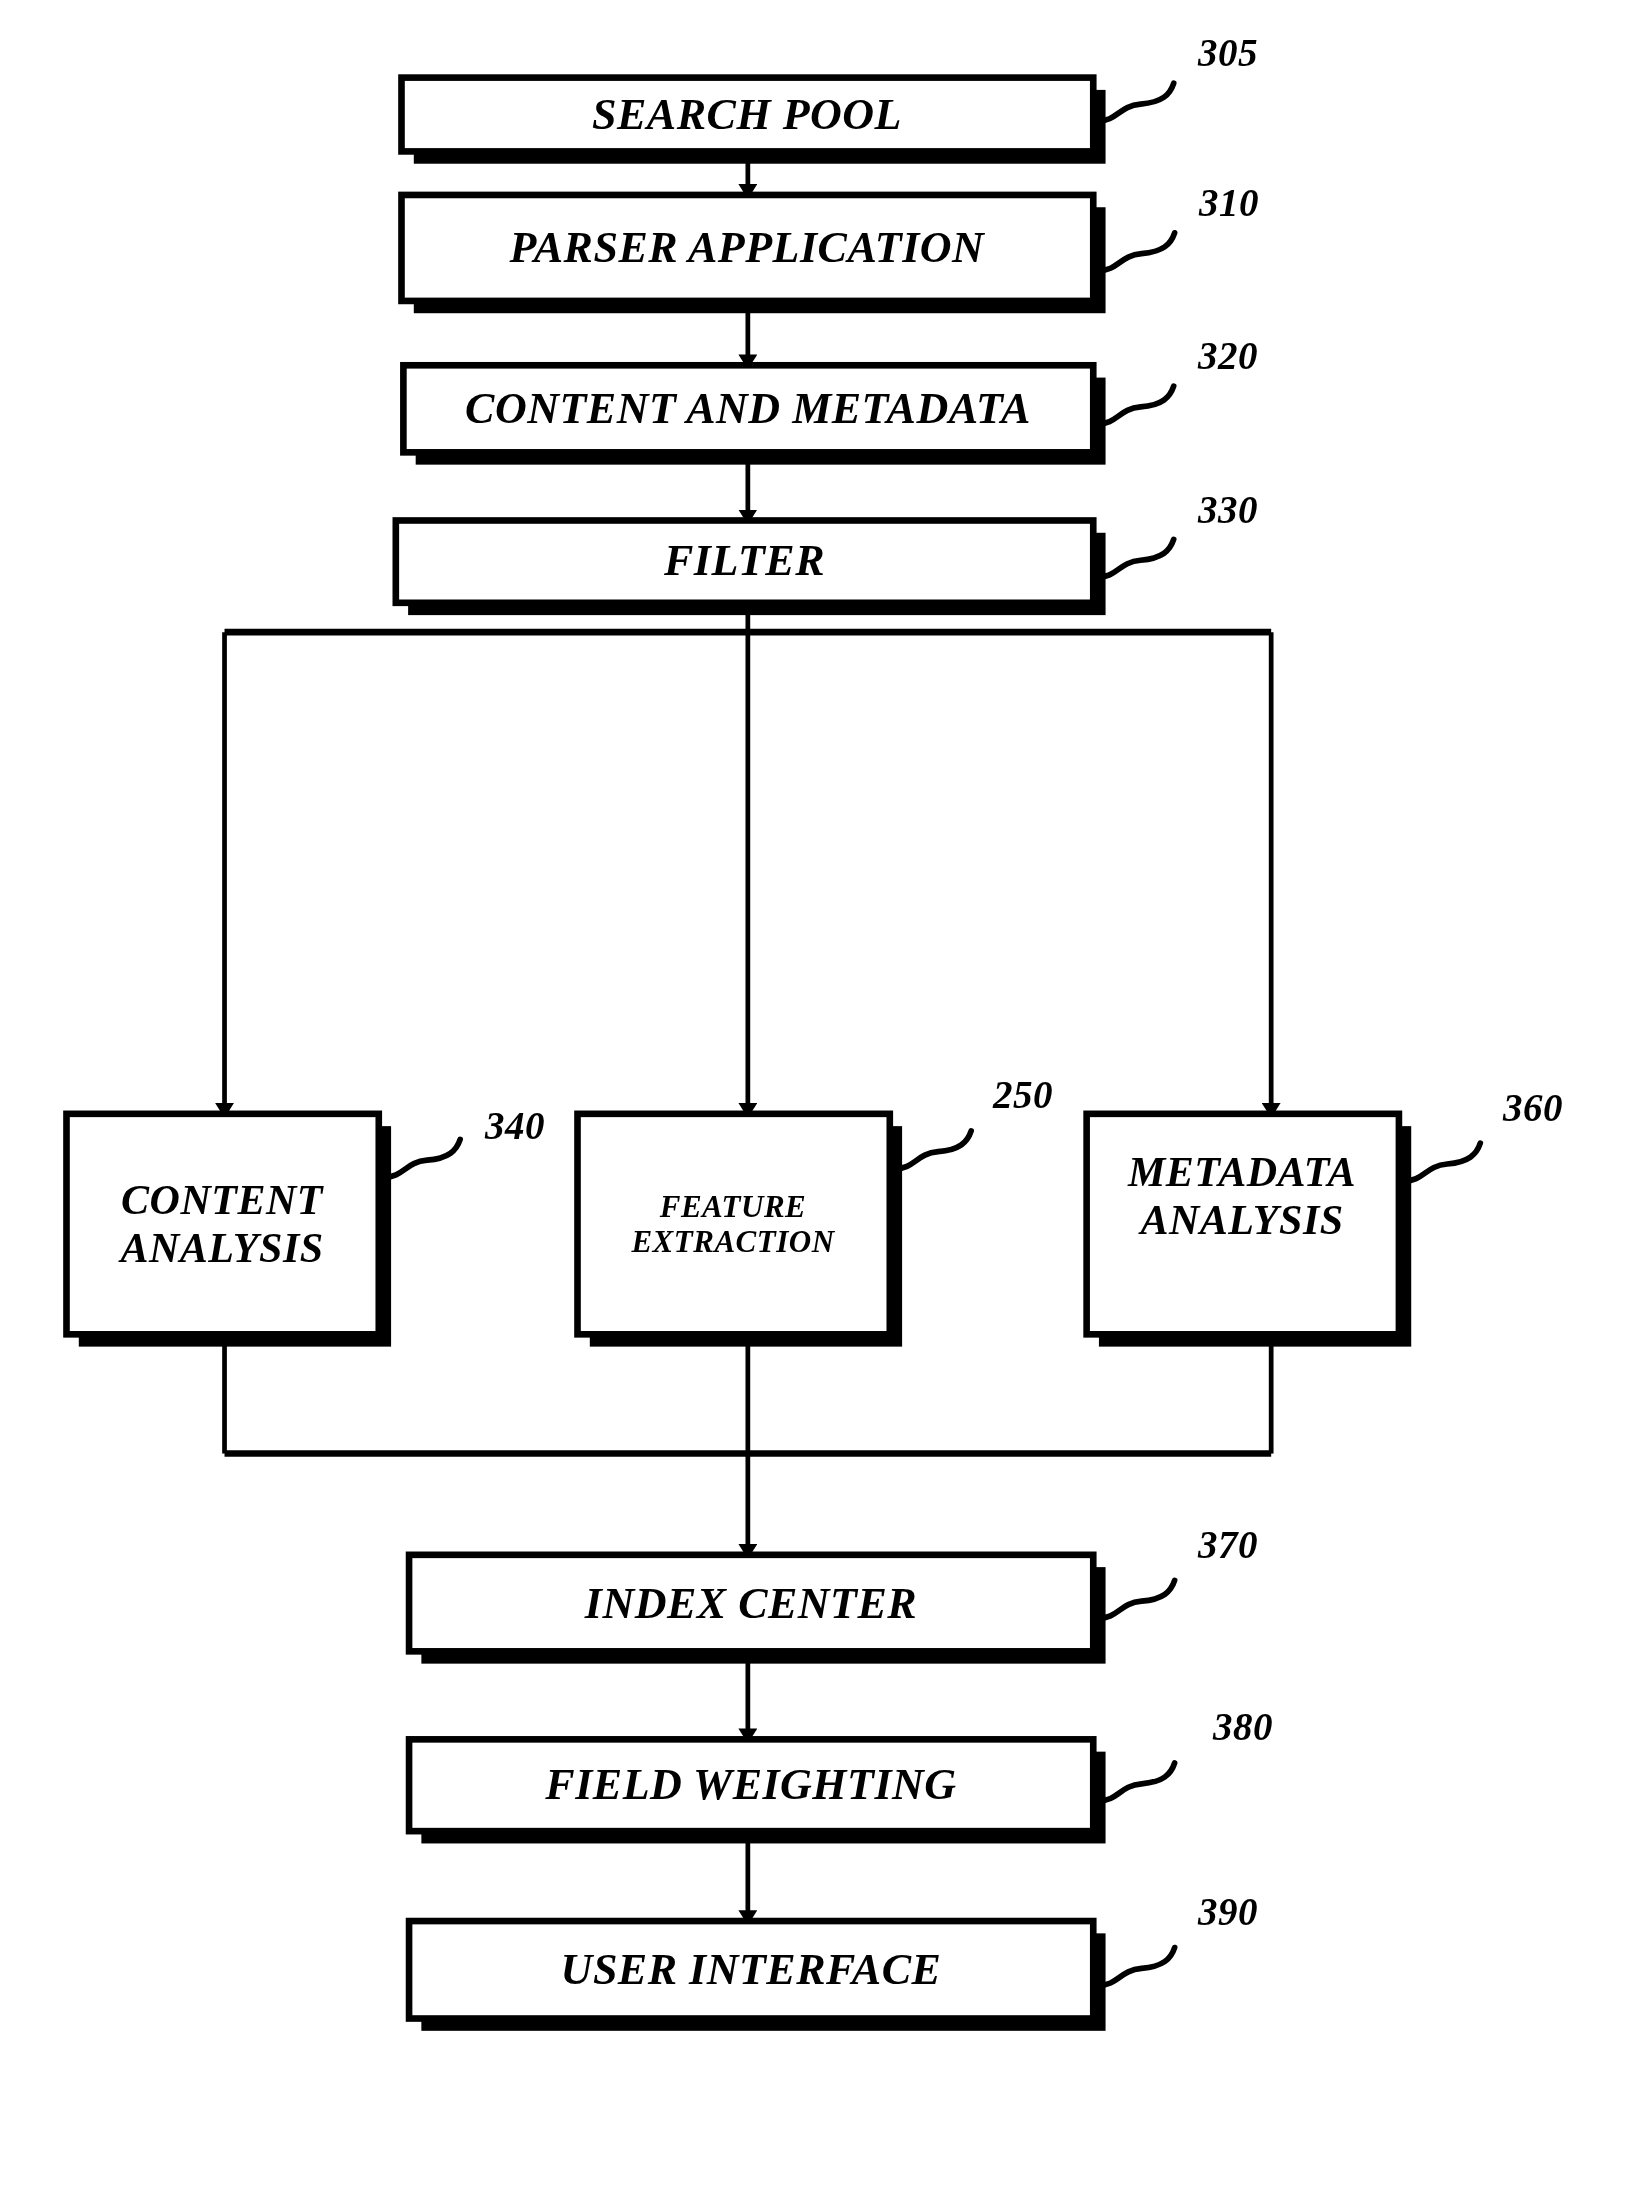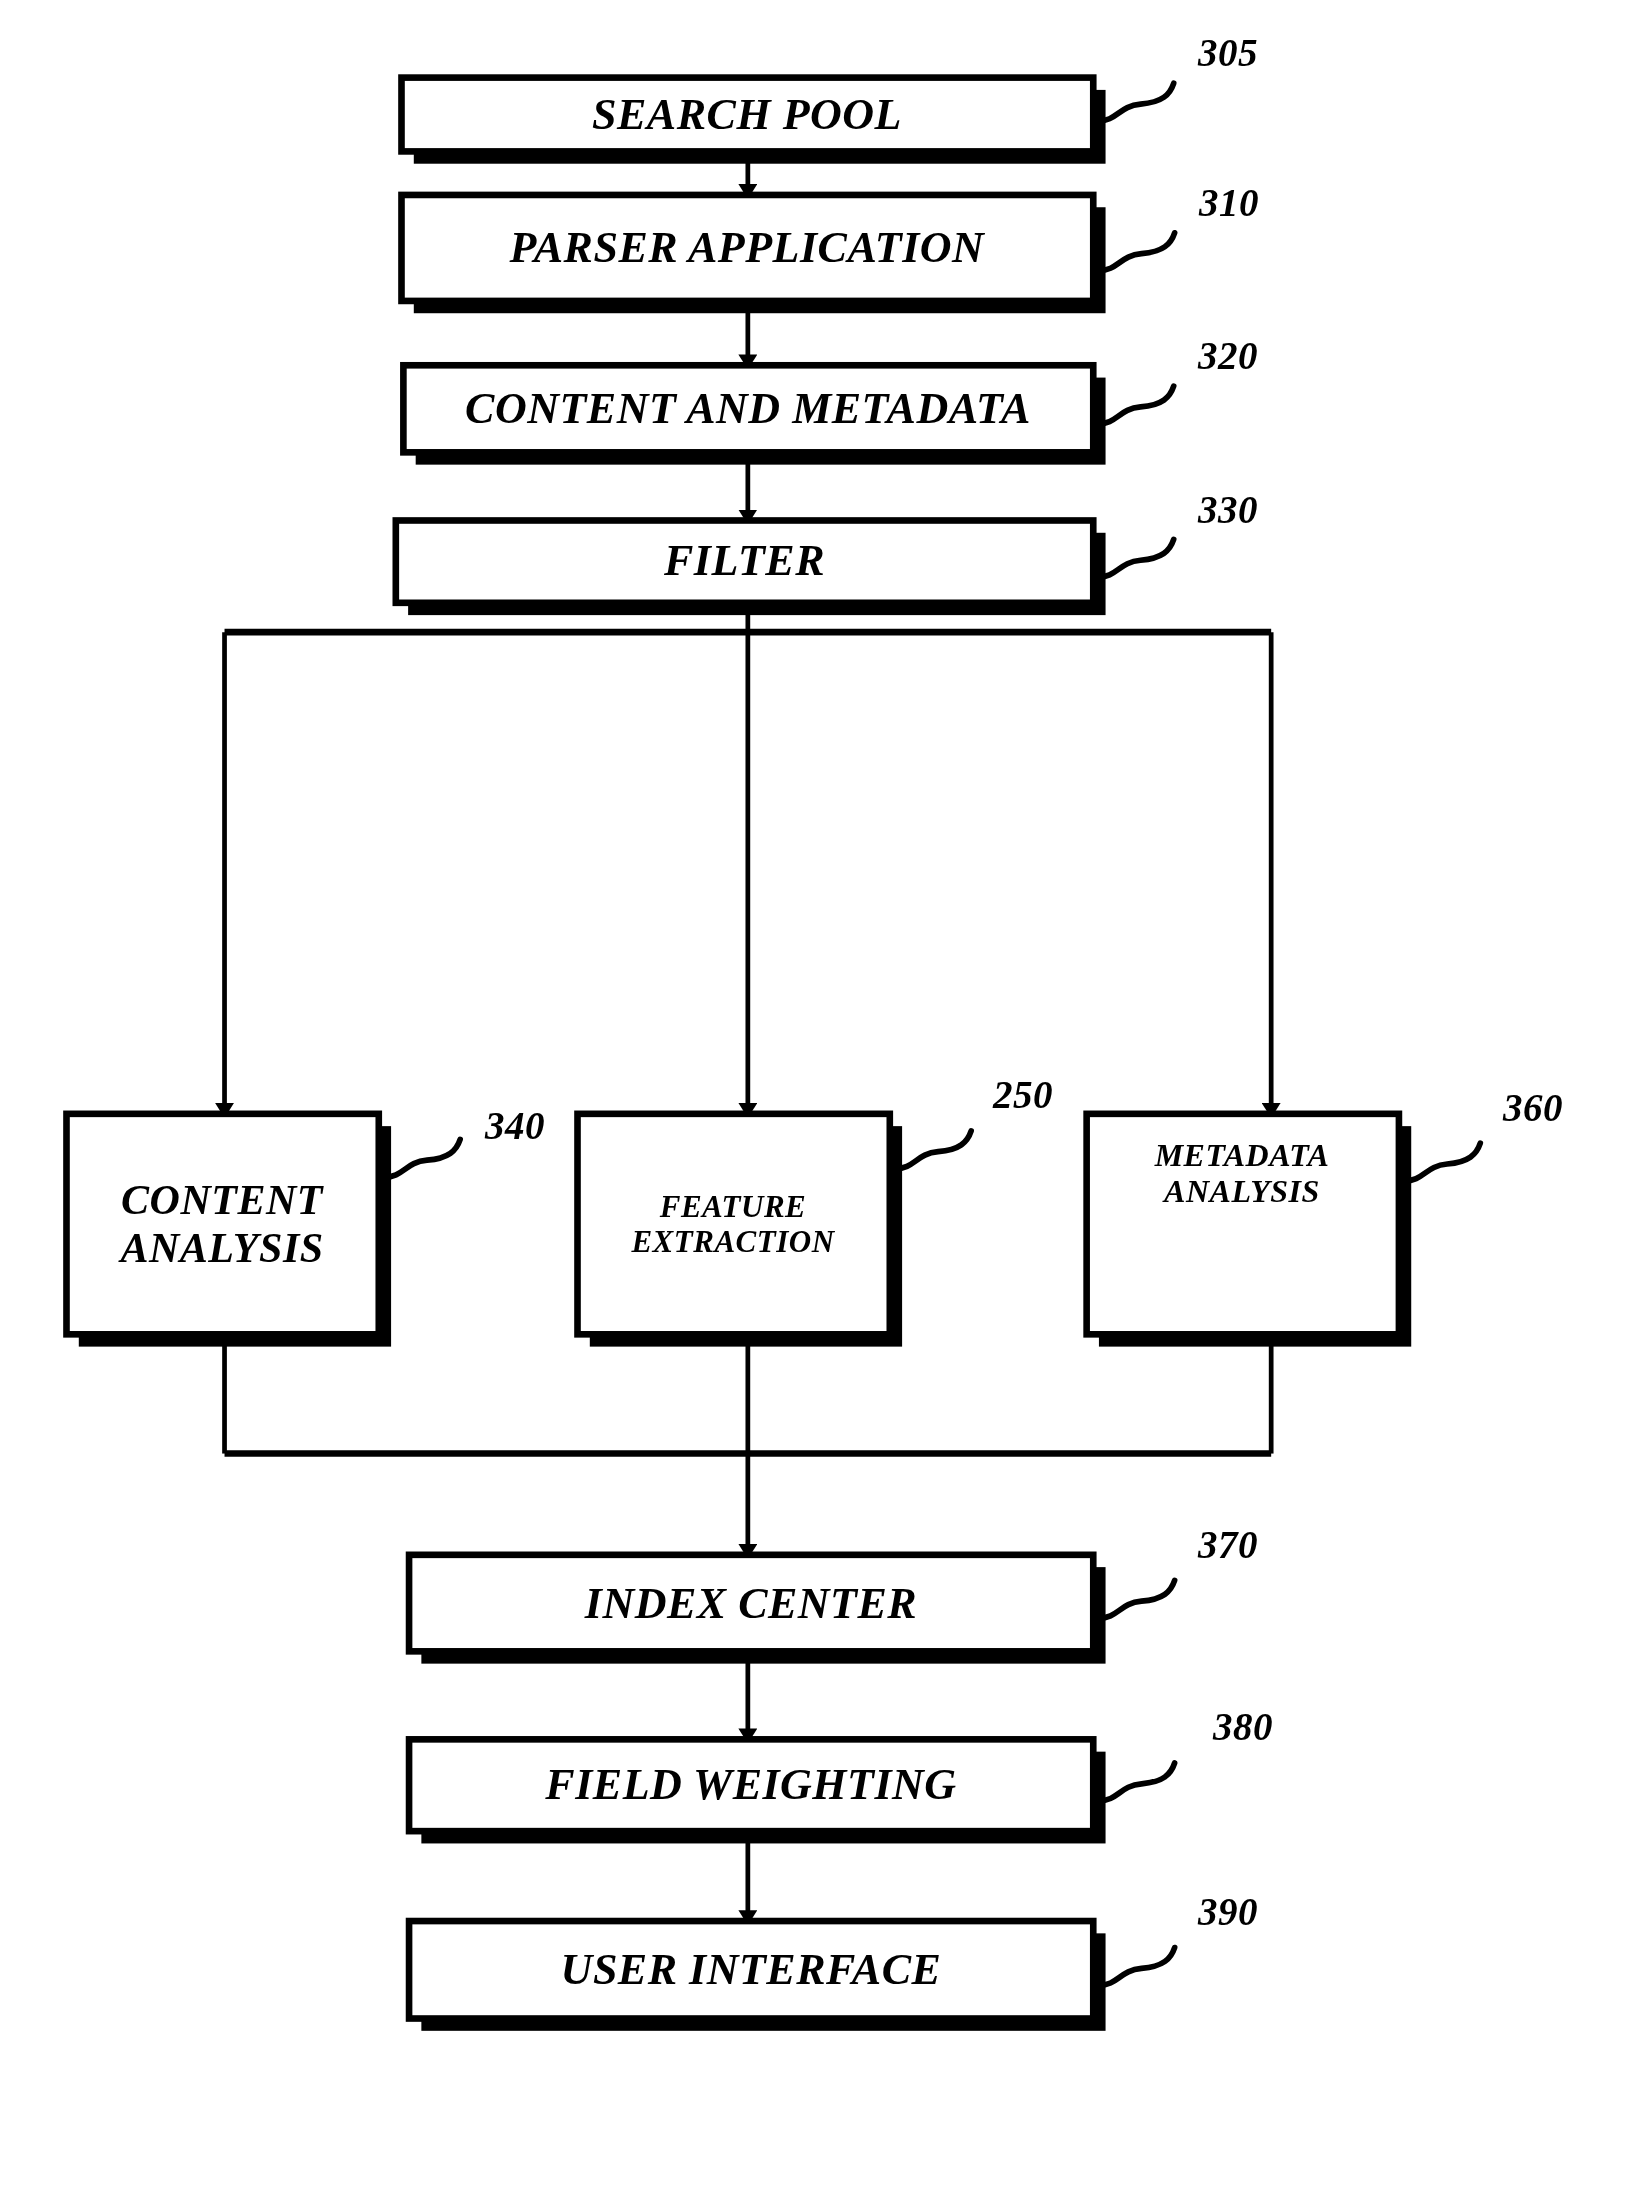--- a/index.html
+++ b/index.html
@@ -111,21 +111,21 @@
 </svg>
 
 <div class="node-label" style="left:401px;top:78px;width:692px;height:74px;font-size:44px;">SEARCH POOL</div>
 <div class="node-label" style="left:401px;top:195px;width:692px;height:106px;font-size:44px;">PARSER APPLICATION</div>
 <div class="node-label" style="left:403px;top:365px;width:690px;height:87px;font-size:44px;">CONTENT AND METADATA</div>
 <div class="node-label" style="left:396px;top:520px;width:697px;height:82px;font-size:44px;">FILTER</div>
 <div class="node-label" style="left:66px;top:1114px;width:312px;height:221px;font-size:42px;">CONTENT
 ANALYSIS</div>
 <div class="node-label" style="left:577px;top:1114px;width:312px;height:221px;font-size:31px;">FEATURE
 EXTRACTION</div>
-<div class="node-label" style="left:1086px;top:1063px;width:312px;height:221px;font-size:32px;">METADATA
+<div class="node-label" style="left:1086px;top:1086px;width:312px;height:221px;font-size:42px;">METADATA
 ANALYSIS</div>
 <div class="node-label" style="left:409px;top:1555px;width:684px;height:97px;font-size:44px;">INDEX CENTER</div>
 <div class="node-label" style="left:409px;top:1739px;width:684px;height:92px;font-size:44px;">FIELD WEIGHTING</div>
 <div class="node-label" style="left:409px;top:1921px;width:684px;height:97px;font-size:44px;">USER INTERFACE</div>
 
 <div class="ref-label" style="left:1198px;top:30px;">305</div>
 <div class="ref-label" style="left:1199px;top:180px;">310</div>
 <div class="ref-label" style="left:1198px;top:333px;">320</div>
 <div class="ref-label" style="left:1198px;top:487px;">330</div>
 <div class="ref-label" style="left:485px;top:1079px;margin-top:24px;">340</div>

